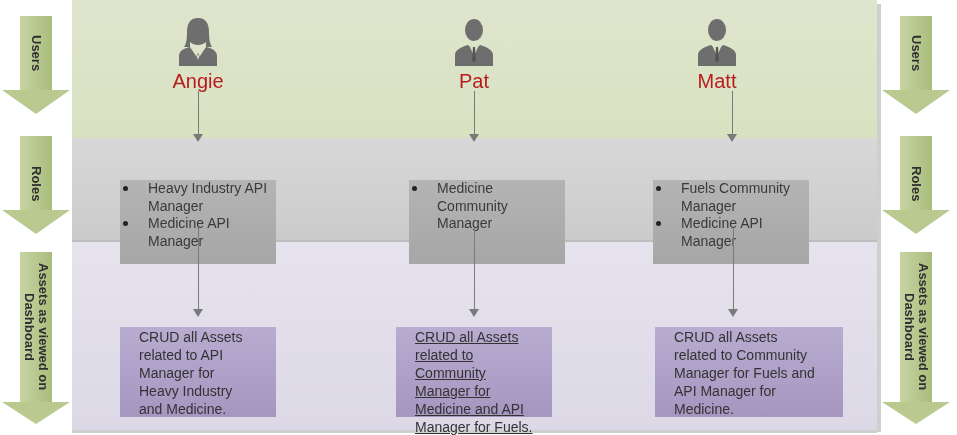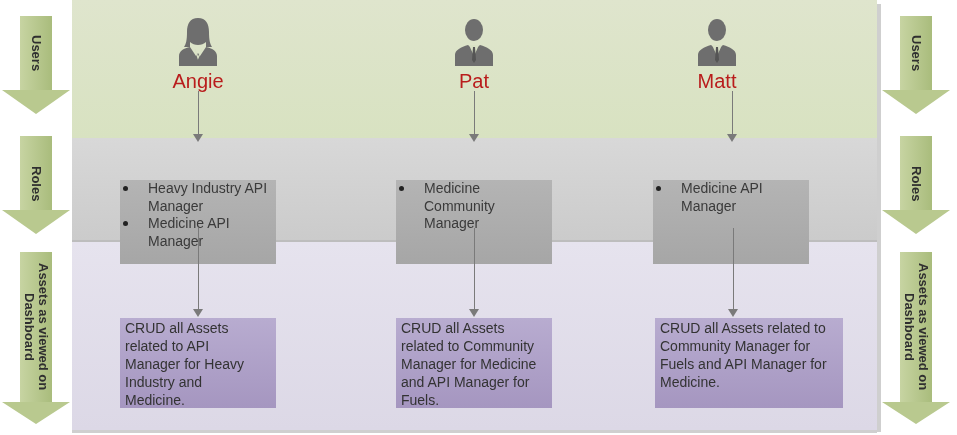--- a/index.html
+++ b/index.html
@@ -63,23 +63,23 @@
     }
     .role-box ul { margin: 0; padding: 0; list-style: none; }
     .role-box li { position: relative; padding-left: 28px; }
     .role-box li::before {
       content: ""; position: absolute; left: 3px; top: 6px;
       width: 5px; height: 5px; border-radius: 50%; background: #222222;
     }
 
     
     .asset-box {
-      position: absolute; top: 318px; height: 90px;
+      position: absolute; top: 327px; height: 90px;
       background: linear-gradient(to bottom, #b8acd0 0%, #a596c0 100%);
-      box-sizing: border-box; padding: 1px 5px;
+      box-sizing: border-box; padding: 1px 19px;
       font-size: 14px; color: #333333; line-height: 18px;
     }
   </style>
 </head>
 <body>
 
 <div class="band band-users"></div>
 <div class="band band-roles"></div>
 <div class="band band-assets"></div>
 <div class="band-shadow"></div>
@@ -169,33 +169,34 @@
 <div class="arrowhead" style="left:469px;top:134px;"></div>
 <div class="connector" style="left:732px;top:91px;height:44px;"></div>
 <div class="arrowhead" style="left:727px;top:134px;"></div>
 
 <div class="role-box" style="left:120px;width:156px;">
   <ul>
     <li>Heavy Industry API Manager</li>
     <li>Medicine API Manager</li>
   </ul>
 </div>
-<div class="role-box" style="left:396px;width:156px;">
+<div class="role-box" style="left:409px;width:156px;">
   <ul>
     <li style="padding-right:40px;">Medicine Community Manager</li>
   </ul>
 </div>
 <div class="role-box" style="left:653px;width:156px;">
   <ul>
+    <li>Fuels Community Manager</li>
     <li>Medicine API Manager</li>
   </ul>
 </div>
 
 <div class="connector" style="left:198px;top:228px;height:82px;"></div>
 <div class="arrowhead" style="left:193px;top:309px;"></div>
 <div class="connector" style="left:474px;top:228px;height:82px;"></div>
 <div class="arrowhead" style="left:469px;top:309px;"></div>
 <div class="connector" style="left:733px;top:228px;height:82px;"></div>
 <div class="arrowhead" style="left:728px;top:309px;"></div>
 
 <div class="asset-box" style="left:120px;width:156px;padding-right:20px;">CRUD all Assets related to API Manager for Heavy Industry and Medicine.</div>
-<div class="asset-box" style="left:396px;width:156px;">CRUD all Assets related to Community Manager for Medicine and API Manager for Fuels.</div>
+<div class="asset-box" style="left:396px;width:156px;text-decoration:underline;">CRUD all Assets related to Community Manager for Medicine and API Manager for Fuels.</div>
 <div class="asset-box" style="left:655px;width:188px;">CRUD all Assets related to Community Manager for Fuels and API Manager for Medicine.</div>
 
 </body></html>

